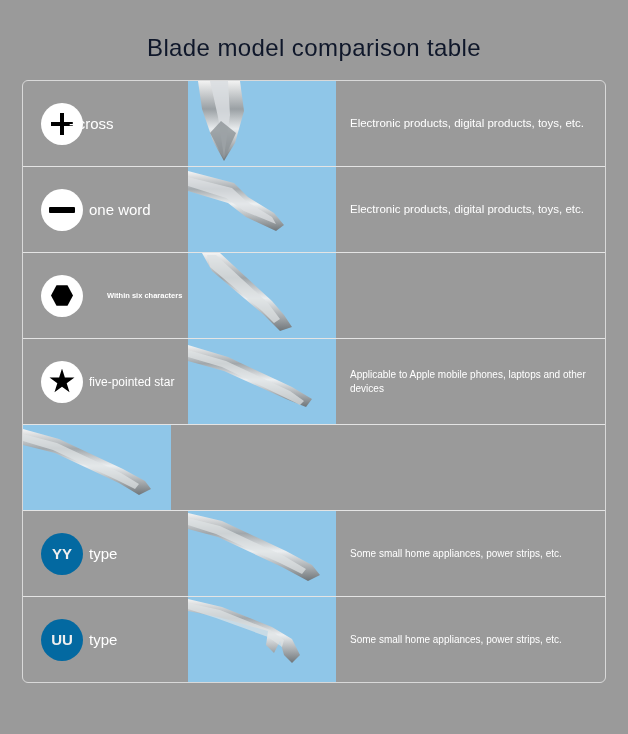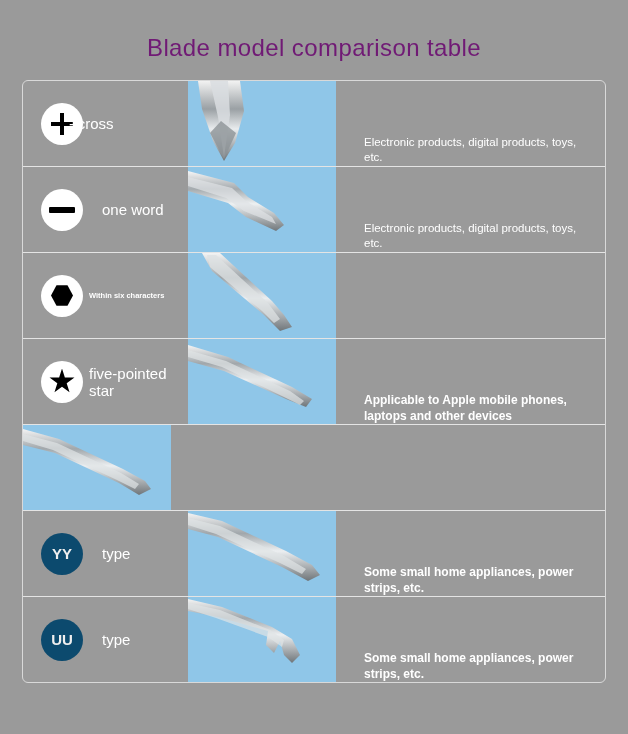--- a/index.html
+++ b/index.html
@@ -14,21 +14,21 @@
     overflow: hidden;
   }
   .page {
     position: relative;
     width: 628px;
     height: 734px;
     background: #9a9a9a;
   }
   .title {
     text-align: center;
-    color: #701a75;
+    color: #0f172a;
     font-size: 24px;
     letter-spacing: 0.4px;
     padding-top: 34px;
     padding-bottom: 18px;
     font-weight: 400;
   }
   .table {
     margin: 0 22px;
     border: 1px solid #d9d9d9;
     border-radius: 6px;
@@ -55,32 +55,31 @@
   .cell-img {
     width: 148px;
     min-width: 148px;
     background: #8fc6e8;
     position: relative;
     overflow: hidden;
   }
   .cell-desc {
     flex: 1;
     display: flex;
-    align-items: flex-end;
-    padding: 0 28px;
+    align-items: center;
+    padding: 0 14px;
     box-sizing: border-box;
   }
   .desc-text {
     color: #ffffff;
     font-size: 11.5px;
     line-height: 1.35;
   }
   .desc-text.small {
-    font-size: 12px;
-    font-weight: bold;
+    font-size: 10px;
   }
   .badge {
     width: 42px;
     height: 42px;
     min-width: 42px;
     border-radius: 50%;
     background: #ffffff;
     display: flex;
     align-items: center;
     justify-content: center;
@@ -88,30 +87,30 @@
   }
   .badge-label {
     color: #ffffff;
     font-size: 15px;
     margin-left: -14px;
     z-index: 3;
     position: relative;
   }
   .badge-label.tiny {
     font-size: 7.5px;
+    margin-left: 24px;
+    font-weight: bold;
+  }
+  .badge-label.sm {
+    font-size: 12px;
     margin-left: 6px;
-    font-weight: bold;
-  }
-  .badge-label.sm {
+  }
+  .badge-label.md {
     font-size: 15px;
     margin-left: 6px;
-  }
-  .badge-label.md {
-    font-size: 15px;
-    margin-left: 19px;
   }
   .badge-inner-text {
     color: #b7b7b7;
     font-size: 15px;
     font-weight: bold;
   }
 
   
   .g-cross {
     position: relative;
@@ -160,21 +159,21 @@
     background: #000;
   }
   .g-torx .t1 {
     clip-path: polygon(50% 0%, 72% 38%, 100% 50%, 72% 62%, 50% 100%, 28% 62%, 0% 50%, 28% 38%);
   }
   .g-torx .t2 {
     transform: rotate(45deg);
     clip-path: polygon(50% 0%, 72% 38%, 100% 50%, 72% 62%, 50% 100%, 28% 62%, 0% 50%, 28% 38%);
   }
   .badge.ghost {
-    background: #0c4a6e;
+    background: #0369a1;
   }
   .badge.ghost .badge-inner-text {
     color: #efefef;
   }
 
   
   .tip-svg {
     position: absolute;
     left: 0;
     top: 0;

